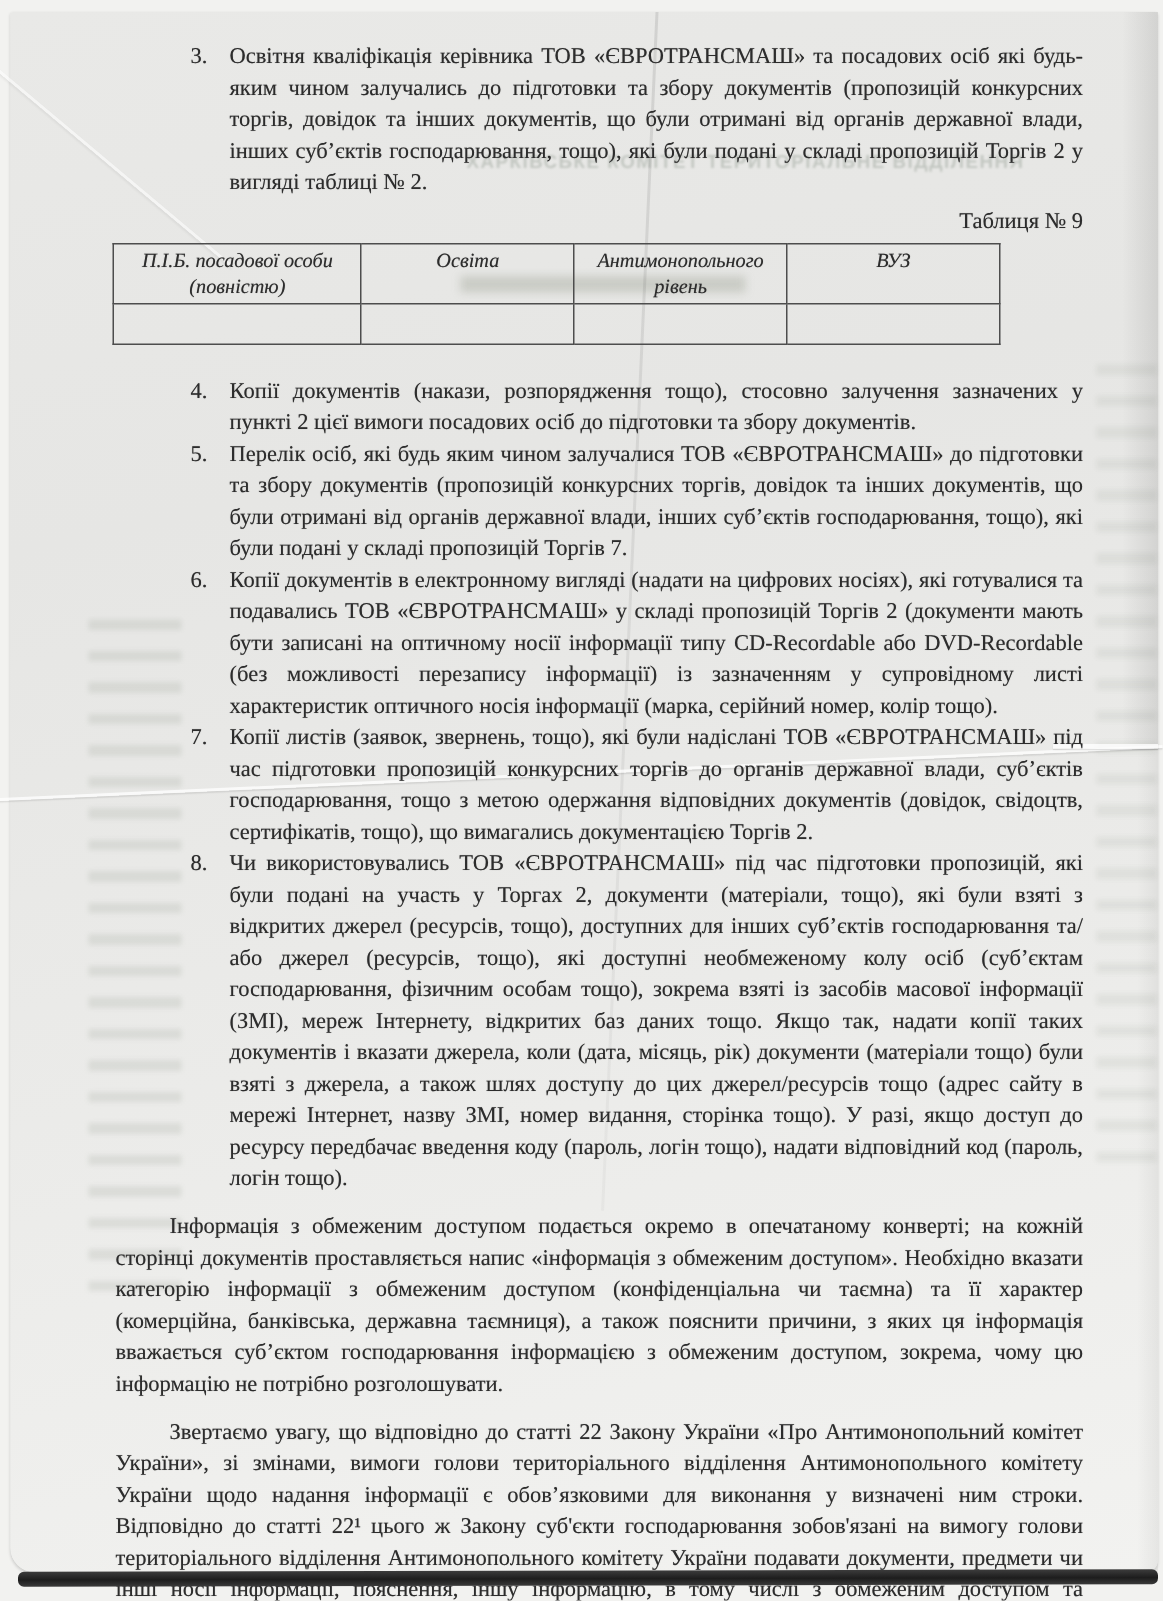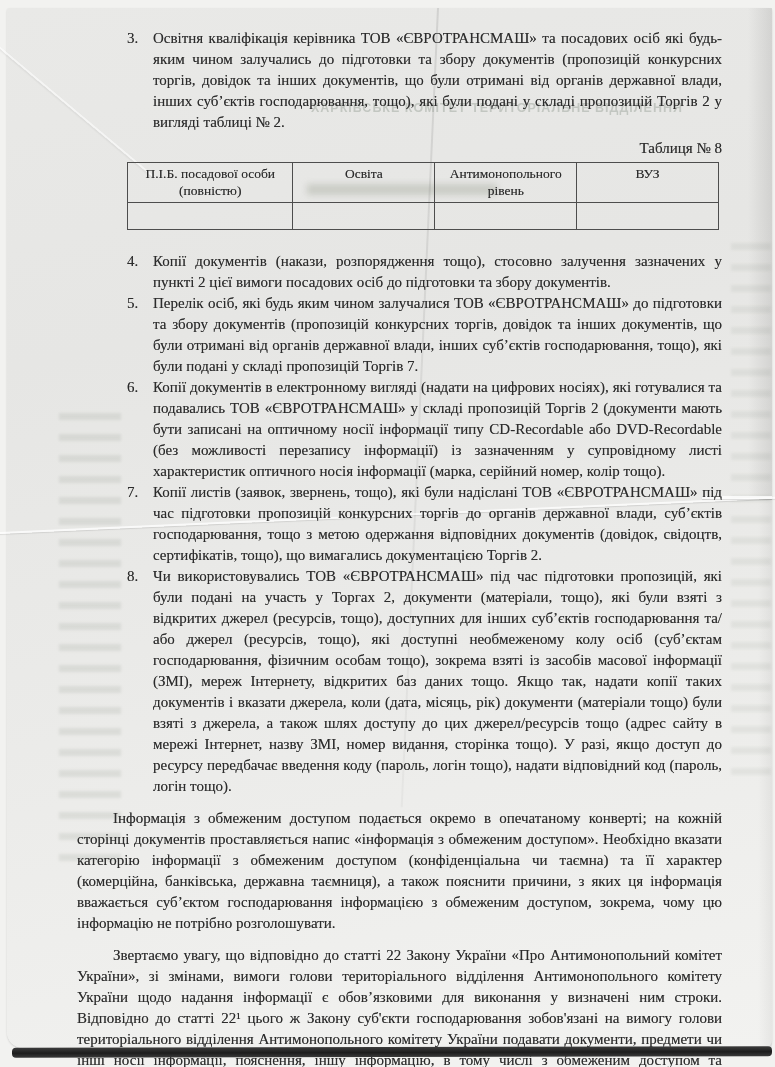--- a/index.html
+++ b/index.html
@@ -77,22 +77,22 @@
   .content{
     position:relative;padding-top:20px;
     font-size:15px;line-height:21px;color:#2c2c2c;
     text-shadow:0 0 .5px rgba(55,55,55,.55);
   }
   .li{display:flex;margin:0 50px 0 120px;}
   .li .num{flex:0 0 26px;}
   .li .li-text{flex:1;text-align:justify;}
   .tbl-caption{text-align:right;margin:5px 50px 3px 0;}
   table.qual{
-    border-collapse:collapse;margin-left:120px;width:592px;
-    table-layout:fixed;background:transparent;
+    border-collapse:collapse;margin-left:68px;width:592px;
+    table-layout:fixed;background:transparent;font-style:italic;
   }
   table.qual th,table.qual td{border:1.4px solid #4d4d4d;}
   table.qual th{
     font-weight:normal;font-size:13.5px;line-height:17px;
     text-align:center;vertical-align:top;padding:2px 6px 3px;
   }
   table.qual td{height:24px;}
   .c1{width:28%;}.c2{width:24%;}.c3{width:24%;}.c4{width:24%;}
   .after-table{margin-top:21px;}
   .para{
@@ -119,21 +119,21 @@
   <div class="edge-right-bottom"></div>
   <div class="fold-notch"></div>
 
   <div class="content">
 
     <div class="li">
       <span class="num">3.</span>
       <span class="li-text">Освітня кваліфікація керівника ТОВ «ЄВРОТРАНСМАШ» та посадових осіб які будь-яким чином залучались до підготовки та збору документів (пропозицій конкурсних торгів, довідок та інших документів, що були отримані від органів державної влади, інших суб’єктів господарювання, тощо), які були подані у складі пропозицій Торгів 2 у вигляді таблиці № 2.</span>
     </div>
 
-    <div class="tbl-caption">Таблиця № 8</div>
+    <div class="tbl-caption">Таблиця № 9</div>
 
     <table class="qual">
       <colgroup>
           <col class="c1">
           <col class="c2">
           <col class="c3">
           <col class="c4">
         </colgroup>
       <thead>
         <tr>

